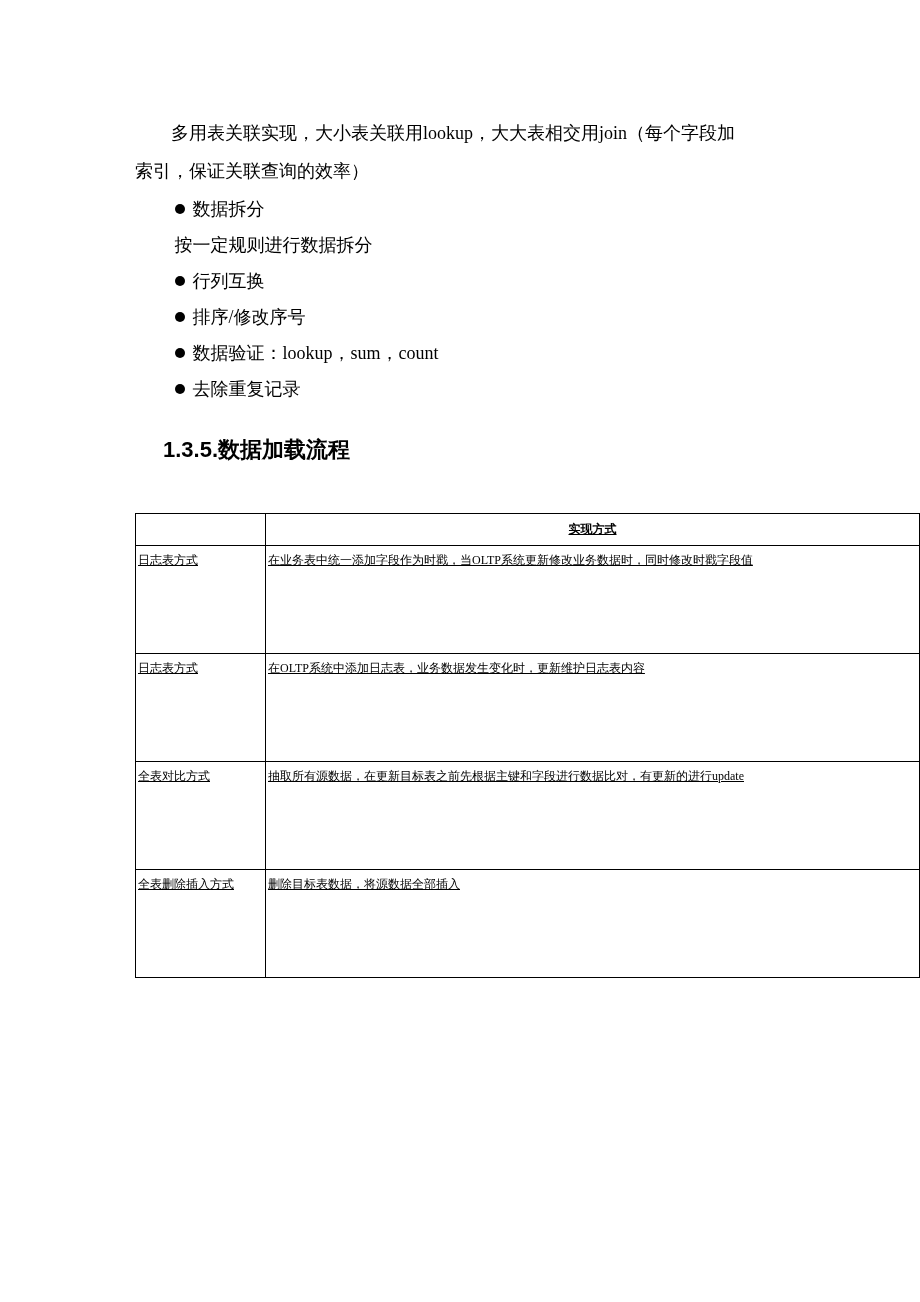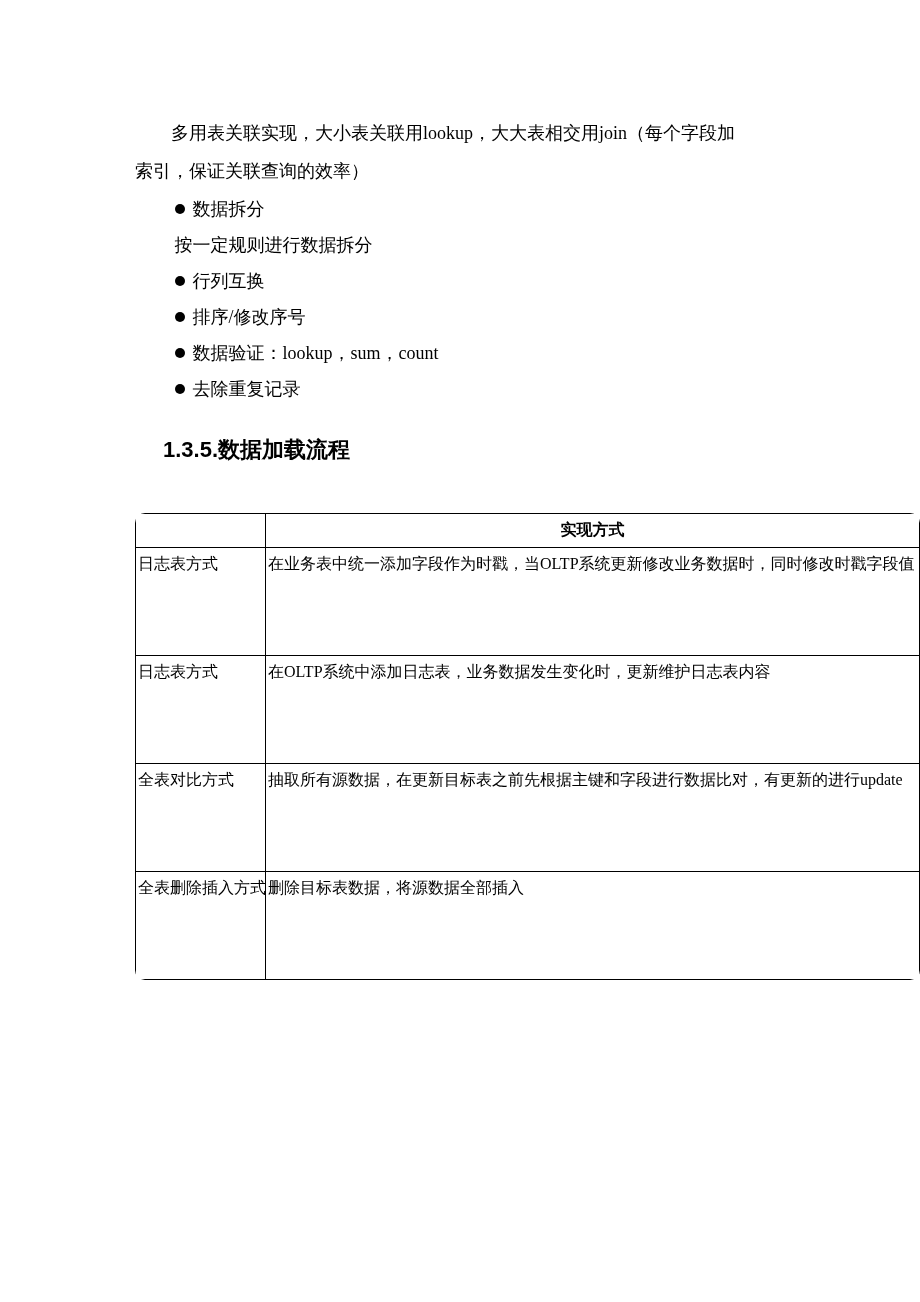--- a/index.html
+++ b/index.html
@@ -1,19 +1,18 @@
 <!DOCTYPE html>
 <html><head>
   <meta charset="utf-8">
   <style>
     * {
       margin: 0;
       padding: 0;
       box-sizing: border-box;
-      border-radius: 10px;
     }
     body {
       font-family: "SimSun", "宋体", serif;
       background: #ffffff;
       width: 920px;
       height: 1302px;
       position: relative;
       color: #000;
     }
     .content {
@@ -55,22 +54,23 @@
       margin-bottom: 48px;
       font-family: "SimHei", "黑体", "SimSun", sans-serif;
       margin-left: 28px;
     }
     .heading-num {
       font-family: Arial, sans-serif;
     }
     table {
       border-collapse: collapse;
       width: 100%;
-      font-size: 16px;
+      font-size: 12px;
       table-layout: fixed;
+      text-decoration: underline;
     }
     table td, table th {
       border: 1px solid #000;
       padding: 6px 2px;
       vertical-align: top;
       overflow: hidden;
       white-space: nowrap;
     }
     table th {
       font-weight: bold;

